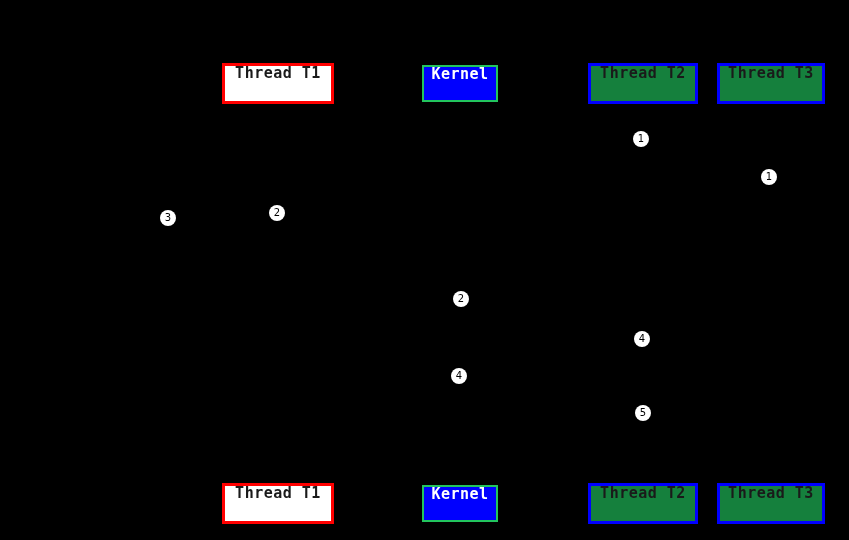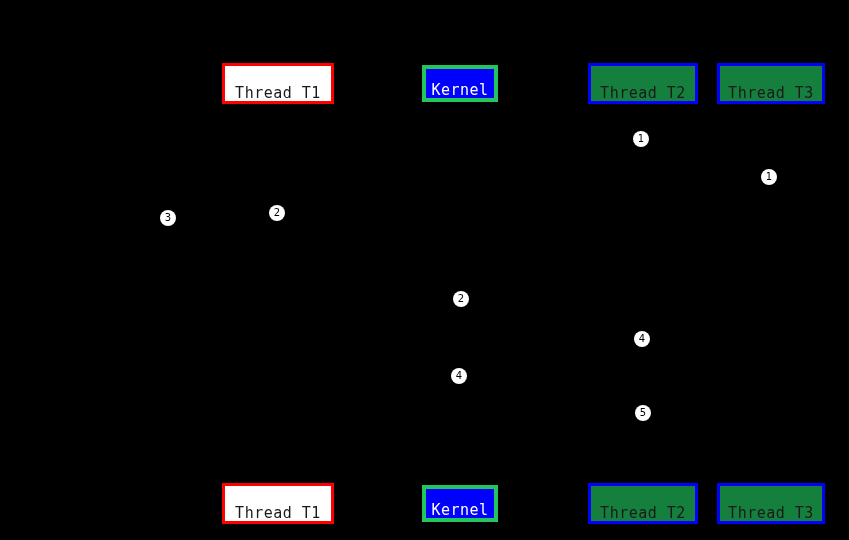--- a/index.html
+++ b/index.html
@@ -15,42 +15,43 @@
     background: #000000;
     overflow: hidden;
     font-family: "DejaVu Sans Mono", "Liberation Mono", monospace;
   }
 
   
   .participant {
     position: absolute;
     box-sizing: border-box;
     display: flex;
-    align-items: flex-end;
+    align-items: flex-start;
     justify-content: center;
     white-space: nowrap;
     font-family: "DejaVu Sans Mono", "Liberation Mono", monospace;
     font-size: 15px;
     letter-spacing: 0.5px;
     line-height: 1;
     user-select: none;
+    font-weight: bold;
   }
   .participant.style-red {
     background: #ffffff;
     border: 3px solid #ff0000;
     color: #1a1a1a;
   }
   .participant.style-blue-outline {
     background: #15803d;
     border: 3px solid #0000ff;
     color: #1a1a1a;
   }
   .participant.style-blue-fill {
     background: #0000ff;
-    border: 4px solid #22c55e;
+    border: 2px solid #22c55e;
     color: #ffffff;
   }
 
   
   .lifeline {
     position: absolute;
     width: 1px;
     background: #000000;
   }
 

